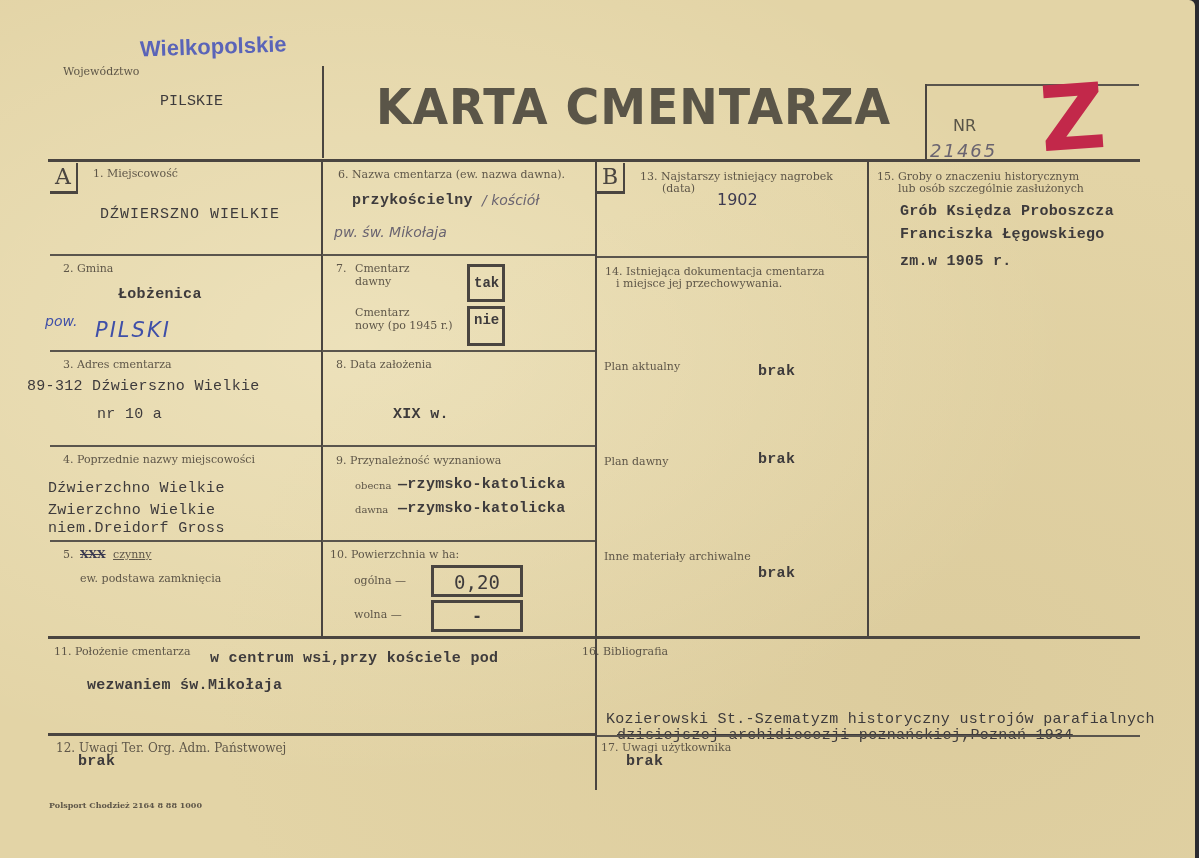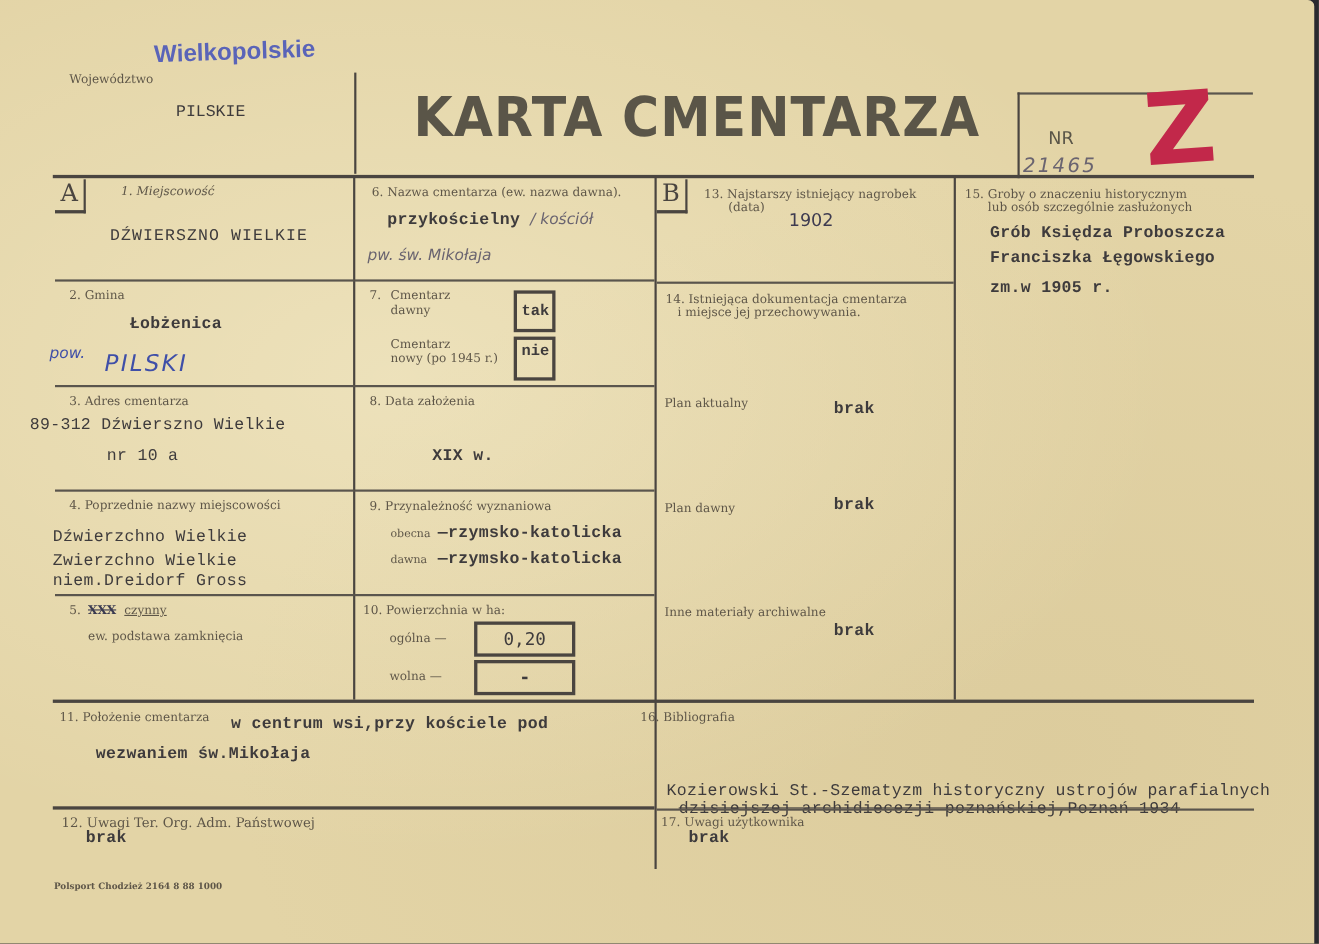--- a/index.html
+++ b/index.html
@@ -42,21 +42,21 @@
   <div class="abs hand-grey" style="left:930px;top:140px;font-size:18px;letter-spacing:2px;">21465</div>
   <div class="abs bigZ" style="left:1040px;top:68px;line-height:100px;">Z</div>
 
   <div class="hline" style="left:48px;top:159px;width:1092px;"></div>
 
   <div class="vline" style="left:321px;top:160px;height:476px;"></div>
   <div class="vline" style="left:595px;top:160px;height:630px;"></div>
   <div class="vline" style="left:867px;top:160px;height:476px;"></div>
 
   <div class="secletter" style="left:50px;top:163px;">A</div>
-  <div class="abs serif lbl" style="left:110px;top:167px;font-style:italic;">1. Miejscowość</div>
+  <div class="abs serif lbl" style="left:93px;top:167px;">1. Miejscowość</div>
   <div class="abs mono val" style="left:100px;top:206px;font-weight:normal;letter-spacing:1px;">DŹWIERSZNO WIELKIE</div>
   <div class="hline thin" style="left:50px;top:254px;width:271px;"></div>
 
   <div class="abs serif lbl" style="left:63px;top:262px;">2. Gmina</div>
   <div class="abs mono val" style="left:118px;top:286px;">Łobżenica</div>
   <div class="abs hand" style="left:45px;top:313px;font-size:14px;">pow.</div>
   <div class="abs hand" style="left:95px;top:318px;font-size:21px;letter-spacing:2px;">PILSKI</div>
   <div class="hline thin" style="left:50px;top:350px;width:271px;"></div>
 
   <div class="abs serif lbl" style="left:63px;top:358px;">3. Adres cmentarza</div>
@@ -101,21 +101,21 @@
   <div class="abs serif lbl" style="left:336px;top:454px;">9. Przynależność wyznaniowa</div>
   <div class="abs serif" style="left:355px;top:480px;font-size:10px;">obecna</div>
   <div class="abs mono val" style="left:398px;top:476px;"><span>—</span><span>rzymsko-katolicka</span></div>
   <div class="abs serif" style="left:355px;top:504px;font-size:10px;">dawna</div>
   <div class="abs mono val" style="left:398px;top:500px;"><span>—</span><span>rzymsko-katolicka</span></div>
   <div class="hline thin" style="left:322px;top:540px;width:273px;"></div>
 
   <div class="abs serif lbl" style="left:330px;top:548px;">10. Powierzchnia w ha:</div>
   <div class="abs serif lbl" style="left:354px;top:574px;"><span>ogólna</span> —</div>
   <div class="box" style="left:431px;top:565px;width:86px;height:26px;">
-    <div class="abs" style="left:0;width:86px;text-align:center;top:3px;font-family:'DejaVu Sans Mono',monospace;font-size:16px;color:#3e3b3c;">0,20</div>
+    <div class="abs" style="left:0;width:86px;text-align:center;top:3px;font-family:'DejaVu Sans Mono',monospace;font-size:19px;color:#3e3b3c;">0,20</div>
   </div>
   <div class="abs serif lbl" style="left:354px;top:608px;"><span>wolna</span> —</div>
   <div class="box" style="left:431px;top:600px;width:86px;height:26px;">
     <div class="abs" style="left:0;width:86px;text-align:center;top:3px;font-family:'DejaVu Sans Mono',monospace;font-size:16px;color:#3e3b3c;font-weight:bold;">-</div>
   </div>
 
   <div class="secletter" style="left:597px;top:163px;">B</div>
   <div class="abs serif lbl" style="left:640px;top:170px;">13. Najstarszy istniejący nagrobek</div>
   <div class="abs serif lbl" style="left:662px;top:182px;">(data)</div>
   <div class="abs" style="left:717px;top:190px;font-family:'DejaVu Sans',sans-serif;font-size:16px;color:#3e3b50;">1902</div>

